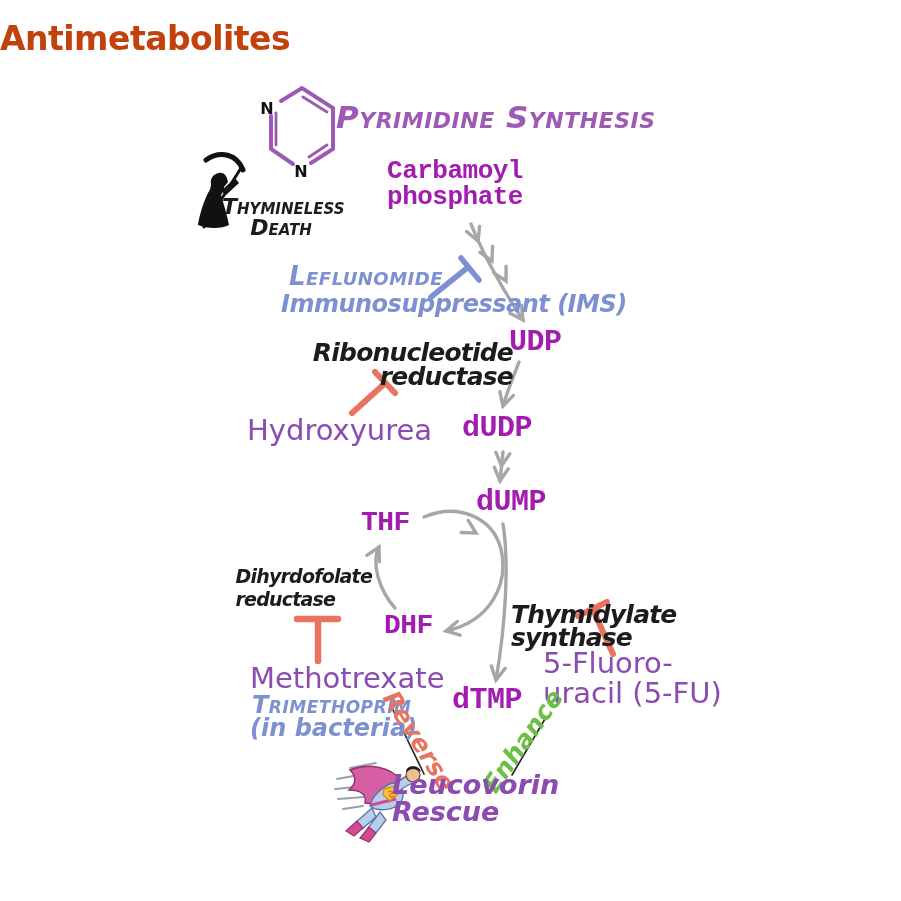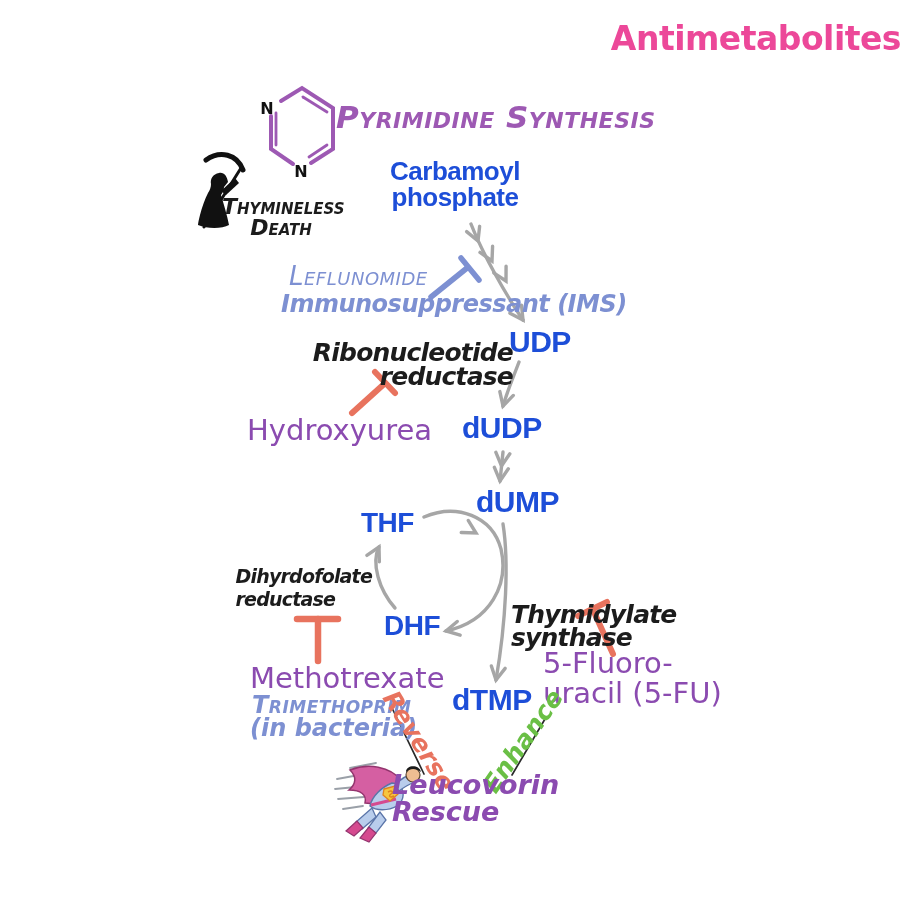--- a/index.html
+++ b/index.html
@@ -1,32 +1,32 @@
 <!DOCTYPE html>
 <html><head>
 <meta charset="utf-8">
 <style>
   html,body{margin:0;padding:0;background:#ffffff;}
   .canvas{position:relative;width:901px;height:901px;background:#fff;overflow:hidden;
           font-family:"DejaVu Sans","Liberation Sans",sans-serif;}
   svg.layer{position:absolute;left:0;top:0;z-index:0;}
   .t{position:absolute;white-space:nowrap;z-index:2;}
-  .marker{font-family:Liberation Sans, sans-serif;font-weight:700;color:#1d4ed8;letter-spacing:-0.5px;}
+  .marker{font-family:Liberation Mono, monospace;font-weight:700;color:#a21caf;letter-spacing:-0.5px;}
   .script{font-family:"DejaVu Sans",sans-serif;font-style:italic;font-weight:600;color:#1c1c1c;letter-spacing:-0.8px;}
   .caps{font-variant:small-caps;}
   .sans{font-family:"DejaVu Sans",sans-serif;font-weight:400;}
   .purple{color:#8b4bb0;}
   .peri{color:#7d90d2;}
   .salmon{color:#e8735e;}
   .green{color:#6abf45;}
-  .title{left:0;top:19px;width:901px;text-align:right;font-size:33px;font-weight:700;color:#ec4899;letter-spacing:-0.5px;}
+  .title{left:0;top:19px;width:901px;text-align:left;font-size:33px;font-weight:700;color:#c2410c;letter-spacing:-0.5px;}
   .heading{left:336px;top:99px;font-size:31px;font-weight:700;font-style:italic;color:#9d59b3;letter-spacing:0.5px;}
   .thymineless{left:222px;top:196px;width:118px;text-align:center;font-size:22px;line-height:21px;font-style:italic;font-weight:600;color:#1c1c1c;}
   .carbamoyl{left:385px;top:158px;width:140px;text-align:center;font-size:26px;line-height:26px;}
-  .lefname{left:289px;top:261px;font-size:26px;font-weight:400;font-style:italic;letter-spacing:0.5px;}
+  .lefname{left:289px;top:261px;font-size:26px;font-weight:700;font-style:italic;letter-spacing:0.5px;}
   .lefnote{left:281px;top:290px;font-size:24px;font-style:italic;font-weight:600;letter-spacing:-0.5px;}
   .rr{right:388px;top:341px;text-align:right;font-size:25px;line-height:24px;}
   .hydroxyurea{left:247px;top:413px;font-size:29px;}
   .udp{left:509px;top:325px;font-size:30px;}
   .dudp{left:462px;top:411px;font-size:30px;}
   .dump{left:476px;top:485px;font-size:30px;}
   .thf{left:361px;top:507px;font-size:28px;}
   .dhf{left:384px;top:610px;font-size:28px;}
   .dtmp{left:452px;top:683px;font-size:30px;}
   .ts{left:511px;top:559px;font-size:25px;line-height:23px;margin-top:44px;}

